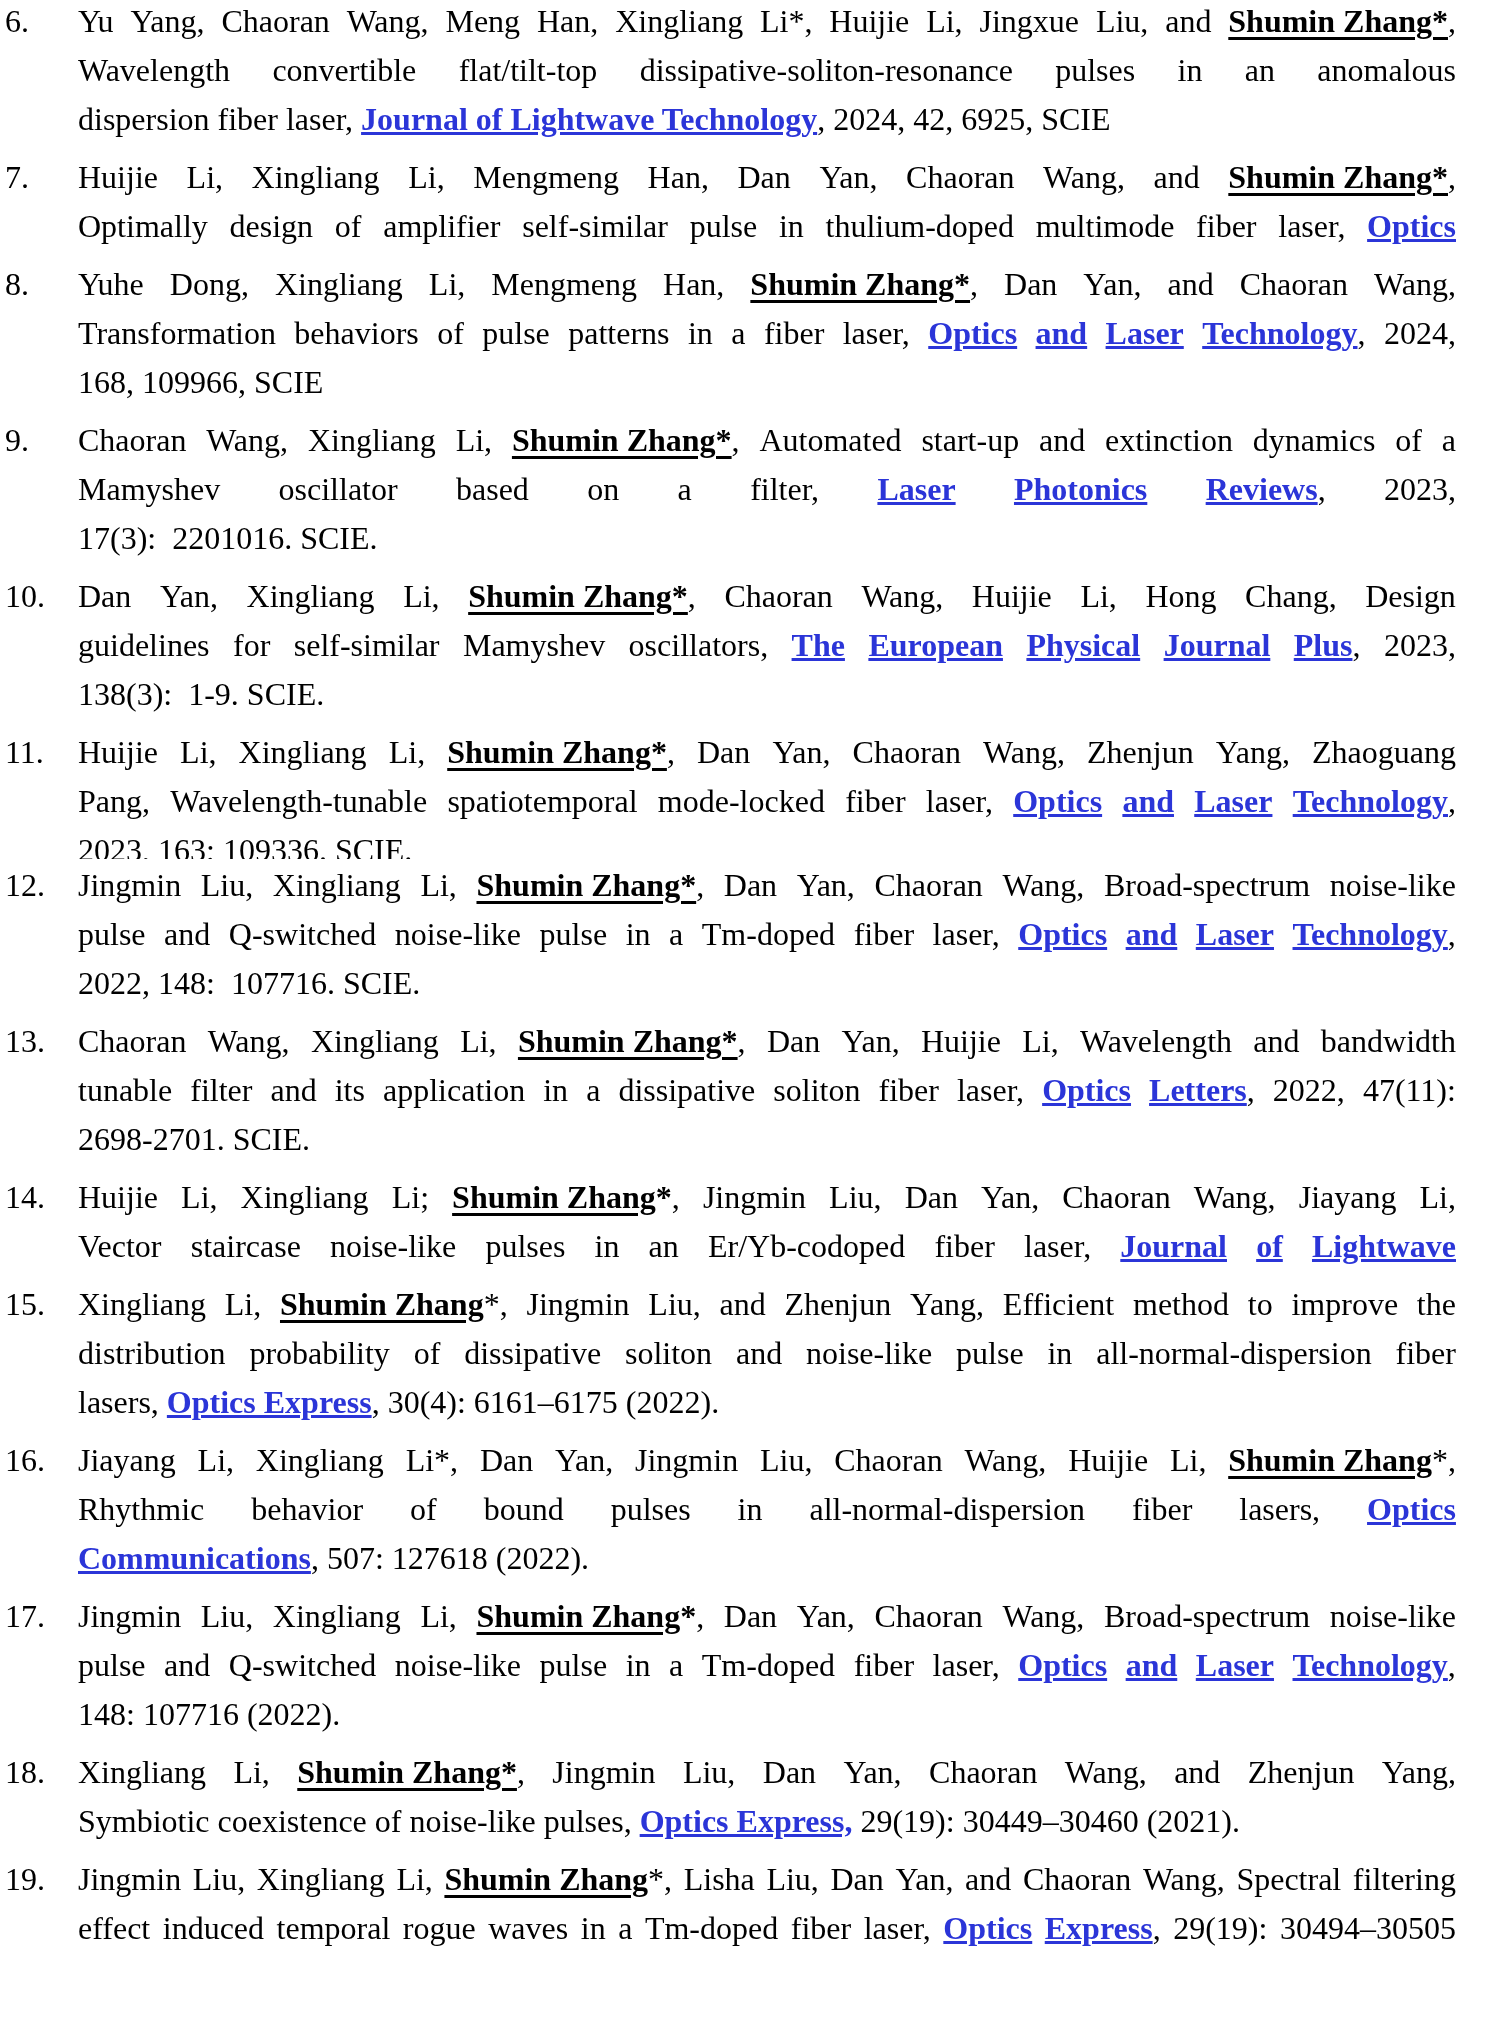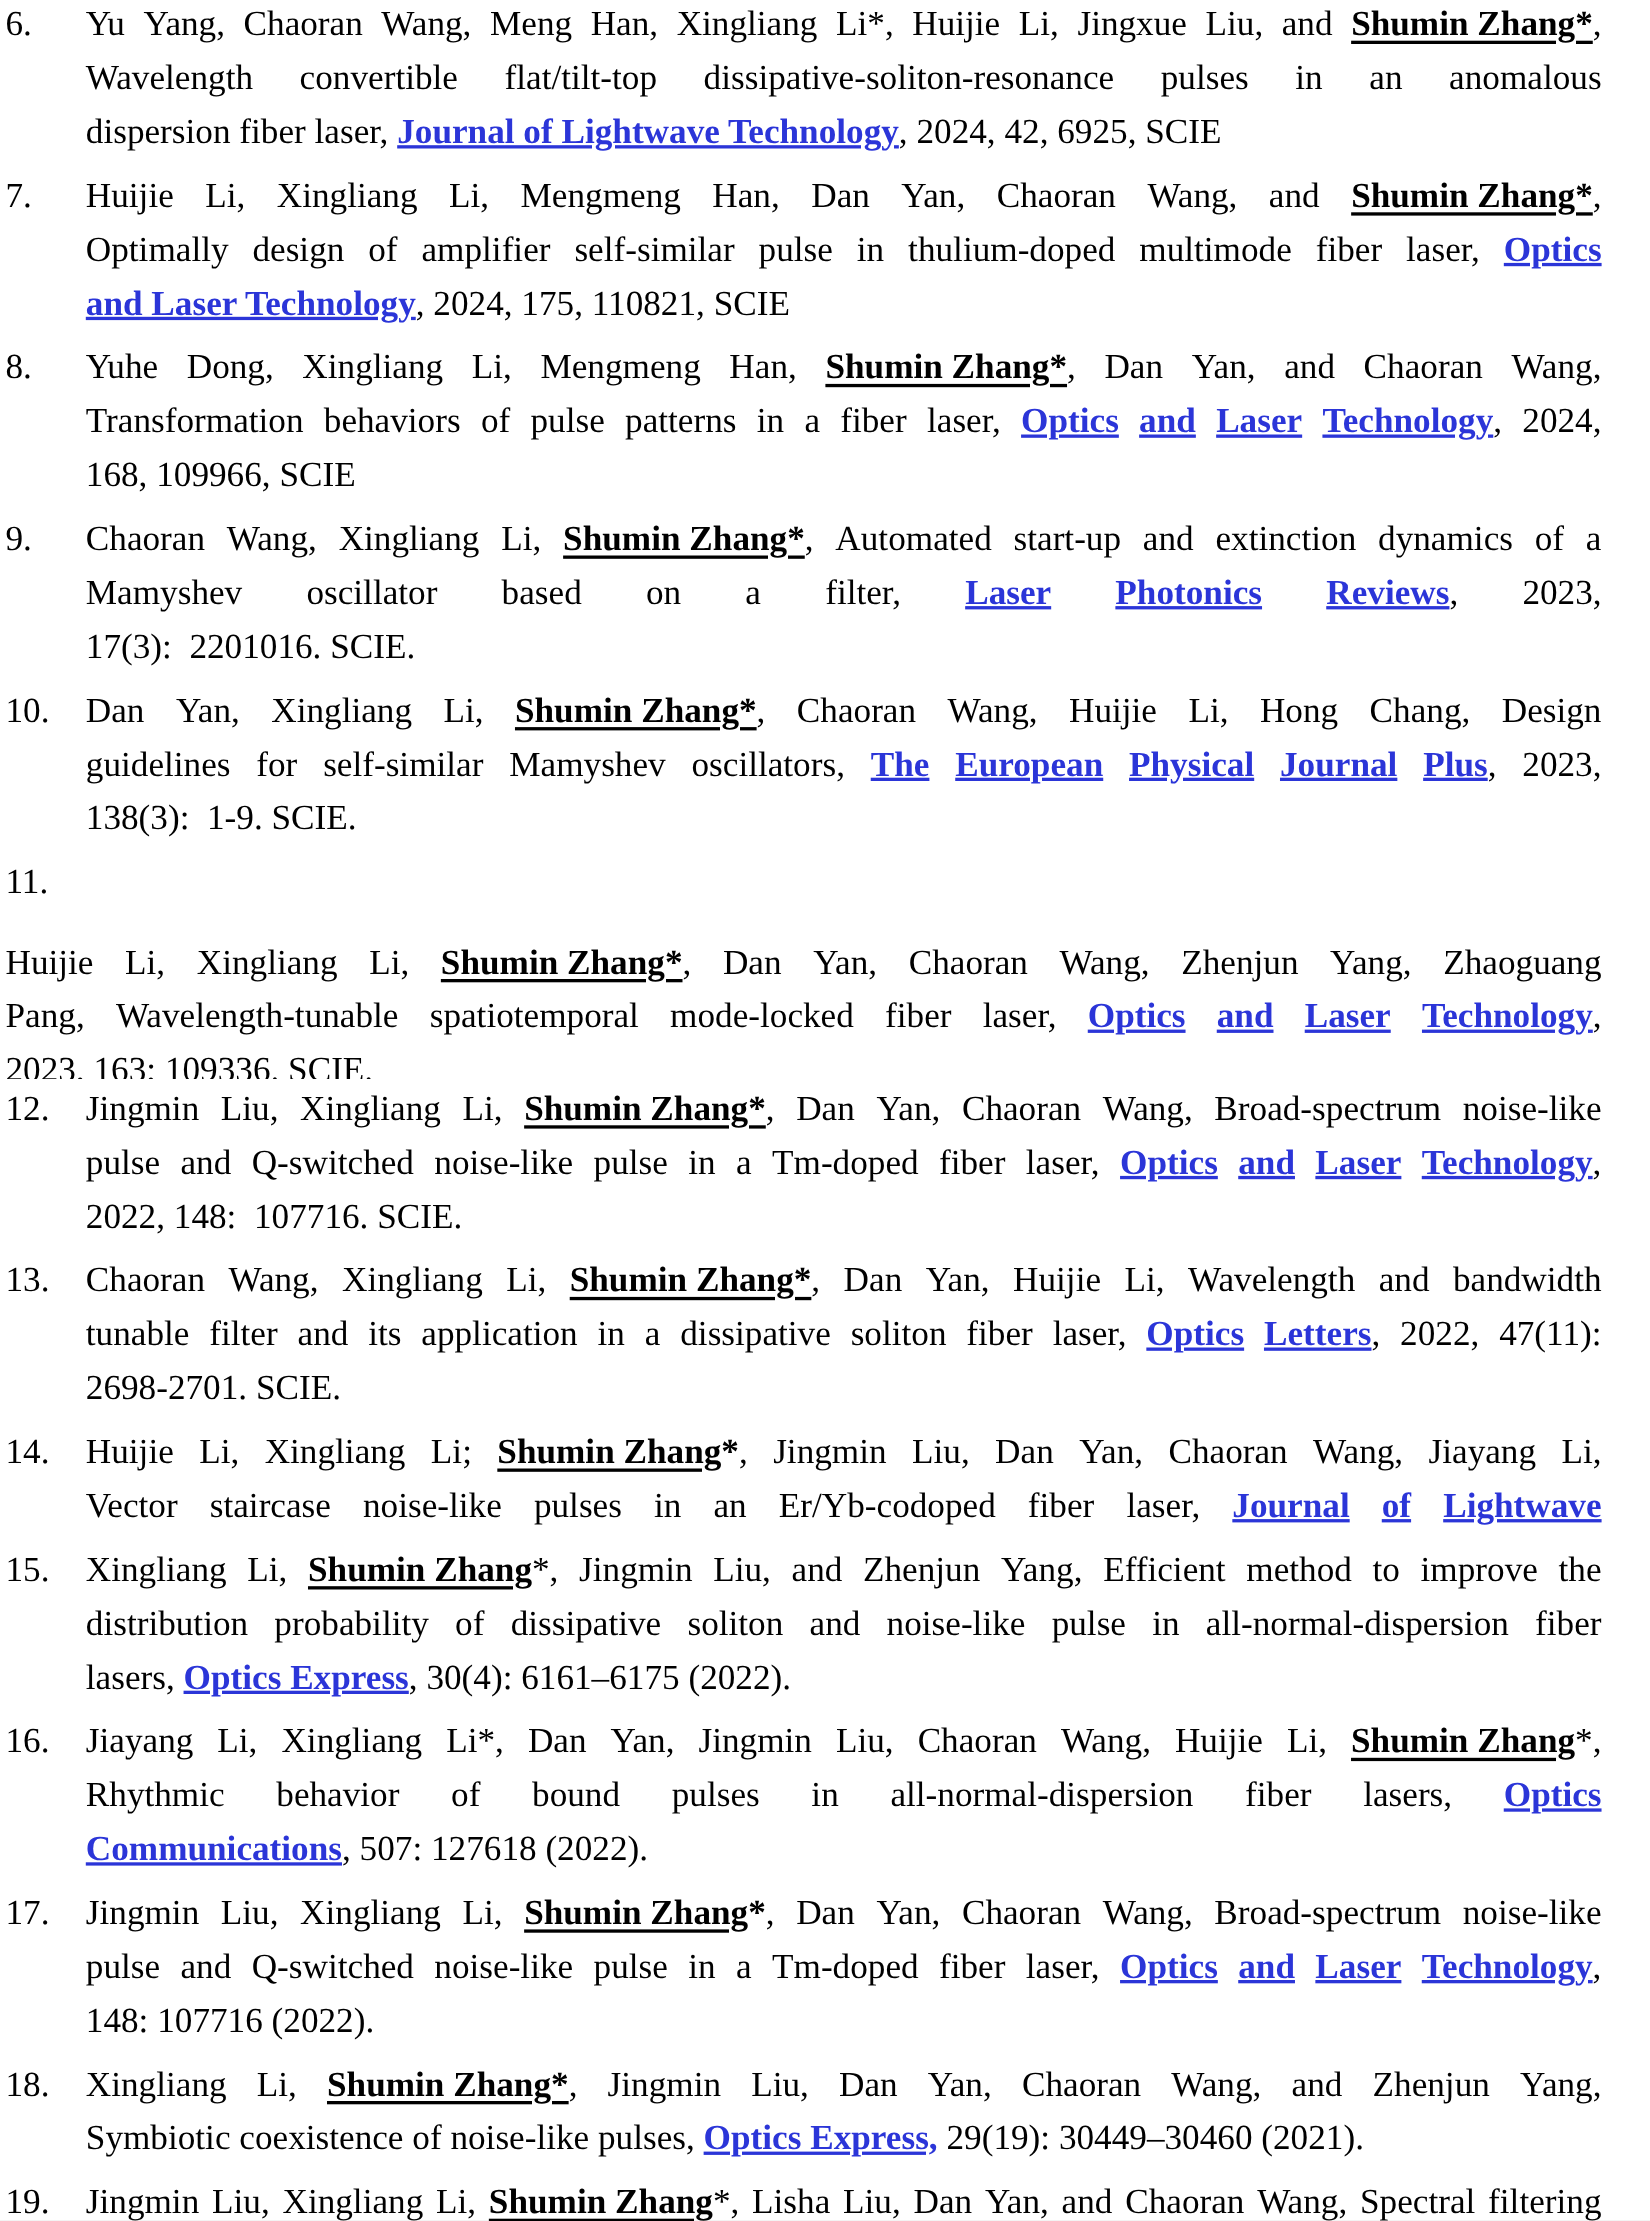--- a/index.html
+++ b/index.html
@@ -19,21 +19,21 @@
   .body{flex:1;min-width:0;}
   .line{height:49px;}
   .line.just{display:flex;justify-content:space-between;}
   .line.last{white-space:pre-wrap;}
   .tok{white-space:pre;}
   .s-p{}
   .s-b{font-weight:700;}
   .s-bu{font-weight:700;text-decoration:underline;text-decoration-thickness:3px;text-underline-offset:5px;margin-top:36px;}
   .s-j{font-weight:700;}
   
-  .entry[data-id="11"]{margin-bottom:2px;flex-direction:column;}
+  .entry[data-id="11"]{margin-bottom:2px;}
   .entry[data-id="11"] .line:nth-child(3){height:33px;overflow:hidden;}
 </style>
 <style>.s-j{color:#2b35d8;text-decoration:underline;}</style></head>
 <body>
 
 <div class="page">
   <div id="publication-list">
       <div class="entry" data-id="6">
         <div class="num">6.</div>
         <div class="body">
@@ -90,21 +90,20 @@
             <span class="tok"><span class="s-p">amplifier</span></span>
             <span class="tok"><span class="s-p">self-similar</span></span>
             <span class="tok"><span class="s-p">pulse</span></span>
             <span class="tok"><span class="s-p">in</span></span>
             <span class="tok"><span class="s-p">thulium-doped</span></span>
             <span class="tok"><span class="s-p">multimode</span></span>
             <span class="tok"><span class="s-p">fiber</span></span>
             <span class="tok"><span class="s-p">laser,</span></span>
             <span class="tok"><span class="s-j">Optics</span></span>
           </div>
-          <div class="line last"><span class="s-j">and Laser Technology</span><span class="s-p">, 2024, 175, 110821, SCIE</span></div>
         </div>
       </div>
       <div class="entry" data-id="8">
         <div class="num">8.</div>
         <div class="body">
           <div class="line just">
             <span class="tok"><span class="s-p">Yuhe</span></span>
             <span class="tok"><span class="s-p">Dong,</span></span>
             <span class="tok"><span class="s-p">Xingliang</span></span>
             <span class="tok"><span class="s-p">Li,</span></span>

